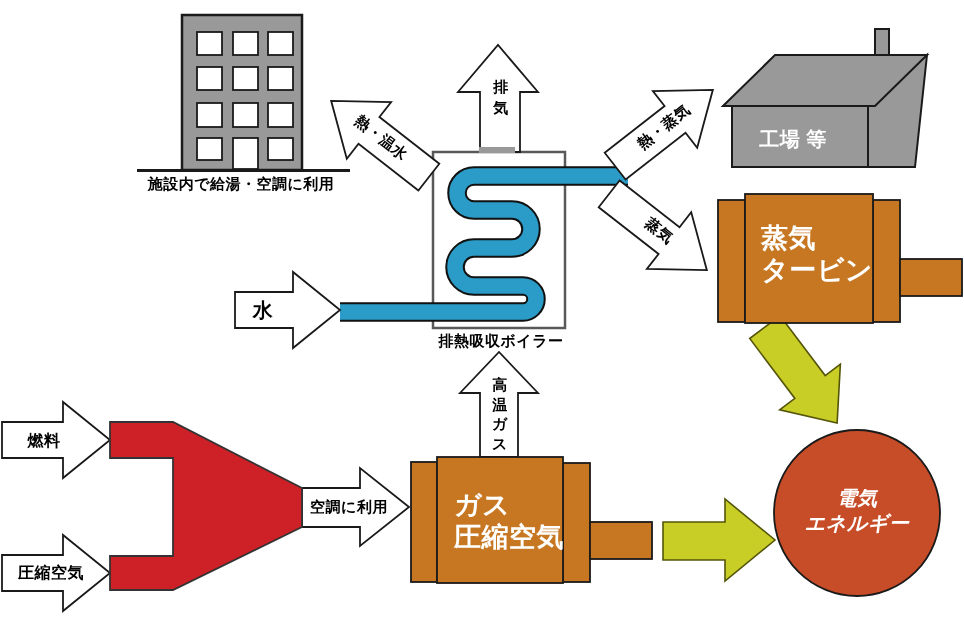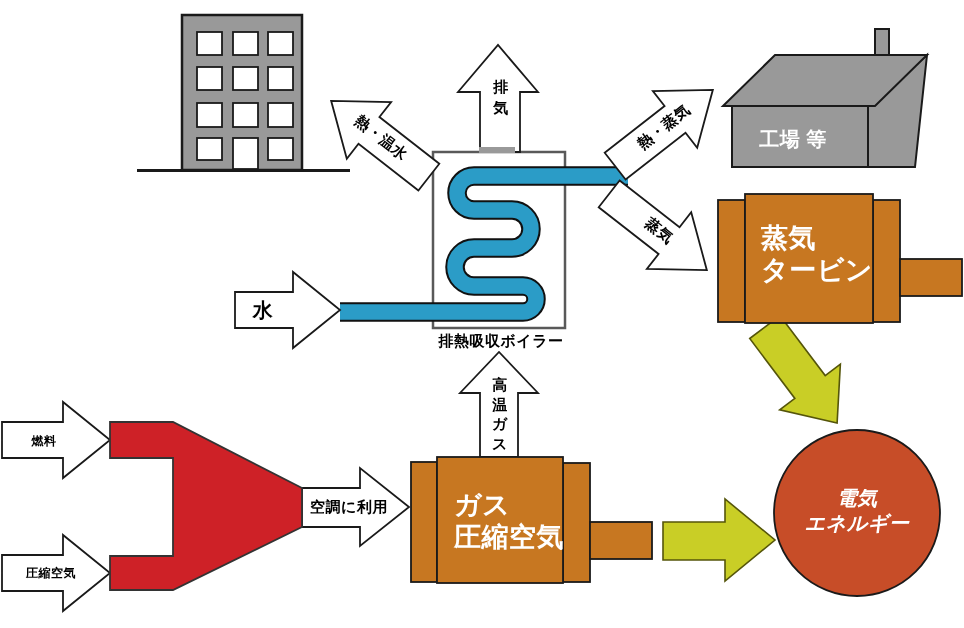--- a/index.html
+++ b/index.html
@@ -11,21 +11,21 @@
   .lbl{
     position:absolute;transform:translate(-50%,-50%);
     font-weight:bold;color:#000;white-space:pre-line;text-align:center;
     line-height:1.25;letter-spacing:0.5px;
   }
   .white{color:#ffffff;}
   .left{text-align:left;}
   .rot38{transform:translate(-50%,-50%) rotate(38deg);}
   .rotm38{transform:translate(-50%,-50%) rotate(-38deg);}
   .f15{font-size:15px;}
-  .f16{font-size:12px;}
+  .f16{font-size:16px;}
   .f20{font-size:20px;}
   .f23{font-size:20px;}
   .f27{font-size:27px;}
 </style>
 </head>
 <body>
 
 <div class="canvas">
 
   <svg class="shapes" width="964" height="628" viewBox="0 0 964 628">
@@ -93,20 +93,21 @@
     </g>
 
     <g>
       <rect x="718" y="200" width="27" height="122" fill="#C77721" stroke="#1a1a1a" stroke-width="1.8"></rect>
       <rect x="873" y="200" width="27" height="122" fill="#C77721" stroke="#1a1a1a" stroke-width="1.8"></rect>
       <rect x="900" y="259" width="62" height="37" fill="#C77721" stroke="#1a1a1a" stroke-width="1.8"></rect>
       <rect x="745" y="194" width="128" height="129" fill="#C77721" stroke="#1a1a1a" stroke-width="1.8"></rect>
     </g>
   </svg>
 
+  <div class="lbl f15" style="left:241px;top:184px;">施設内で給湯・空調に利用</div>
 
   <div class="lbl f23 white" style="left:793px;top:139px;">工場 等</div>
 
   <div class="lbl f15" style="left:501px;top:341px;">排熱吸収ボイラー</div>
 
 
   <div class="lbl f27 white left" style="left:509px;top:521px;line-height:1.2;">ガス
 圧縮空気</div>
 
   <div class="lbl f27 white left" style="left:817px;top:254px;line-height:1.2;">蒸気

